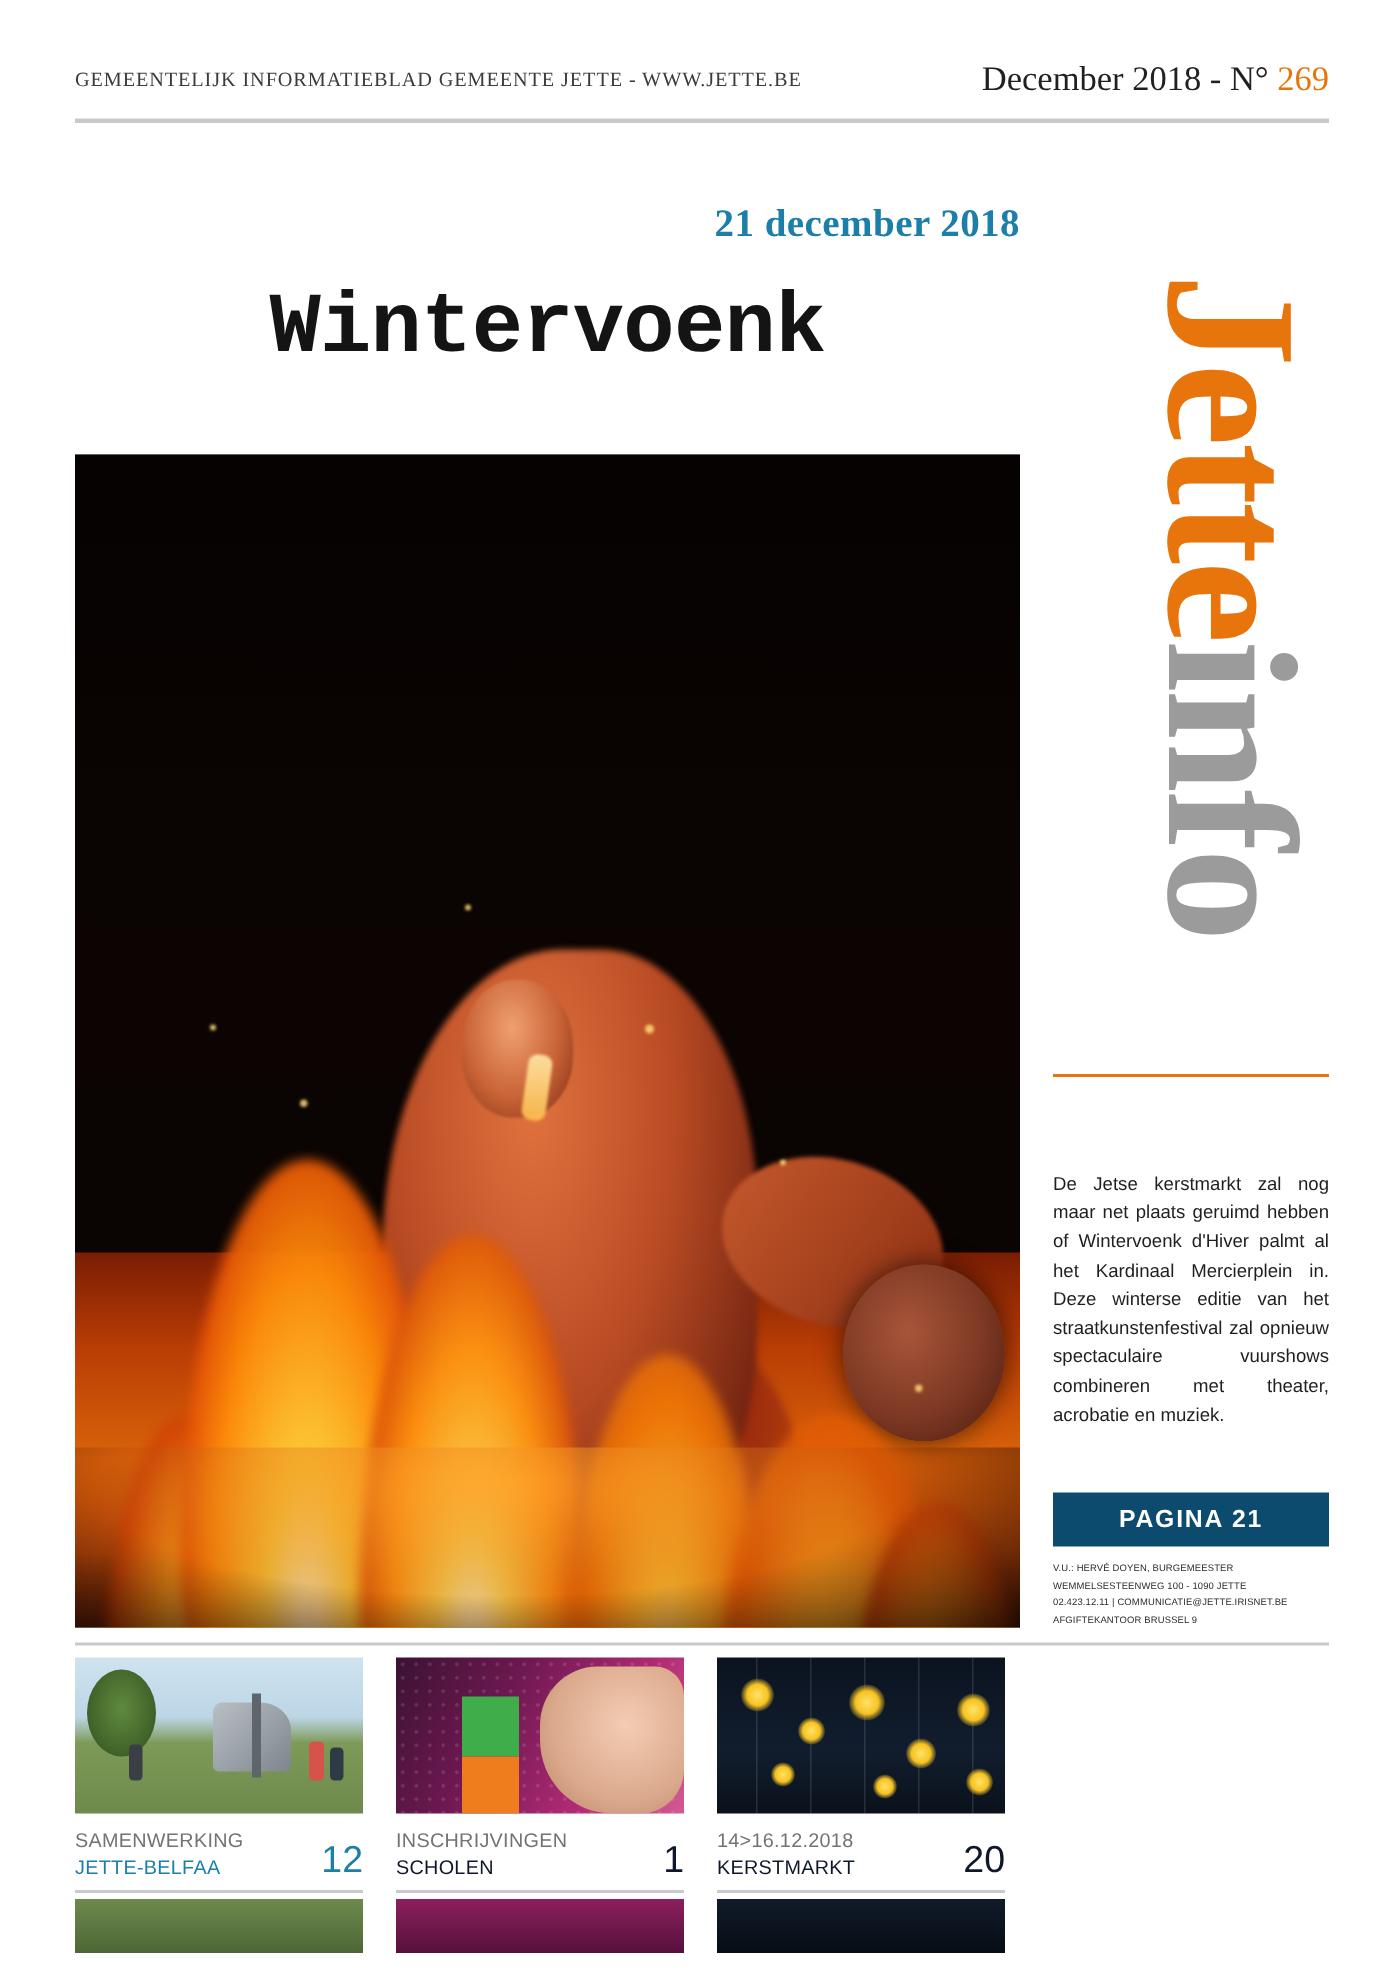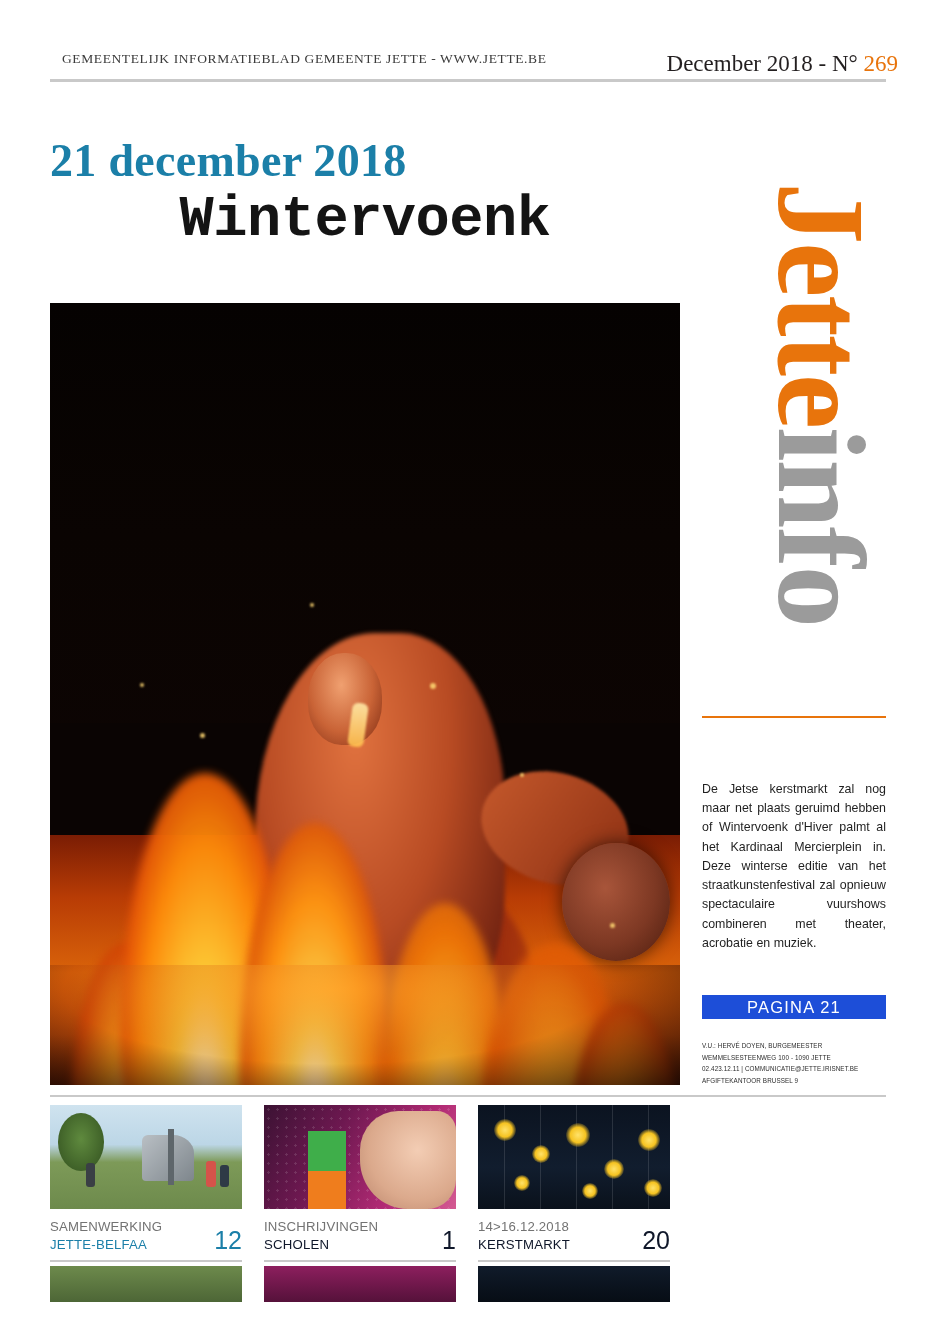--- a/index.html
+++ b/index.html
@@ -12,27 +12,26 @@
     background: #ffffff;
     font-family: "Liberation Sans", sans-serif;
     color: #231f20;
     overflow: hidden;
     position: relative;
   }
 
   
   .masthead {
     position: absolute;
-    left: 62px;
+    left: 50px;
     top: 40px;
     width: 836px;
     display: flex;
-    align-items: flex-start;
+    align-items: center;
     justify-content: space-between;
-    margin-top: 11px;
   }
   .masthead-left {
     font-family: "Liberation Serif", serif;
     font-size: 13.5px;
     letter-spacing: 0.6px;
     color: #3b3b3b;
     text-transform: uppercase;
     font-variant: small-caps;
   }
   .masthead-right {
@@ -51,24 +50,24 @@
     height: 3px;
     background: #c9c9c9;
   }
 
   
   .headline-date {
     position: absolute;
     left: 50px;
     top: 134px;
     width: 630px;
-    text-align: left;
+    text-align: right;
     font-family: "Liberation Serif", serif;
     font-weight: bold;
-    font-size: 46px;
+    font-size: 26px;
     color: #1b7fa8;
     letter-spacing: 0.3px;
   }
   .headline-title {
     position: absolute;
     left: 50px;
     top: 188px;
     width: 630px;
     text-align: center;
     font-family: Liberation Mono, monospace;
@@ -211,24 +210,24 @@
     line-height: 1.55;
     text-align: justify;
     color: #1f1f1f;
   }
 
   .pagina-badge {
     position: absolute;
     left: 702px;
     top: 995px;
     width: 184px;
-    height: 24px;
-    background: #1d4ed8;
+    height: 36px;
+    background: #0c4a6e;
     color: #ffffff;
-    font-weight: normal;
+    font-weight: bold;
     font-size: 16.5px;
     letter-spacing: 1.2px;
     display: flex;
     align-items: center;
     justify-content: center;
   }
 
   .colophon {
     position: absolute;
     left: 702px;

